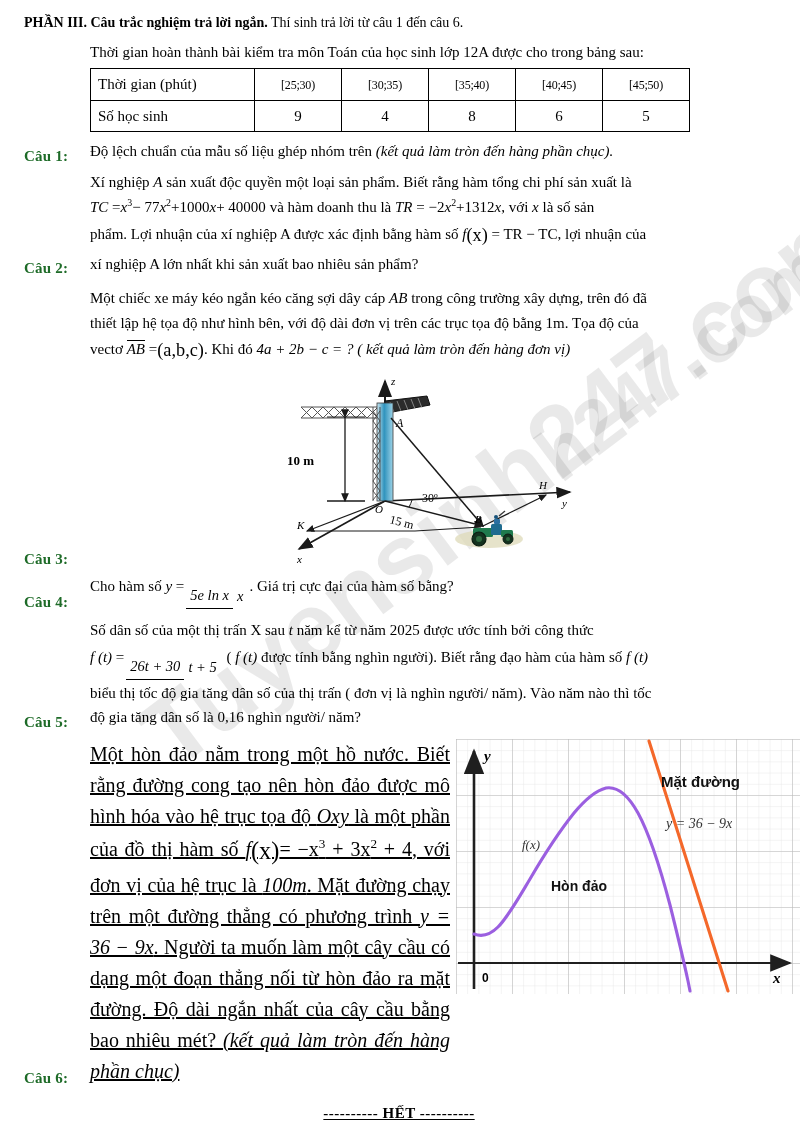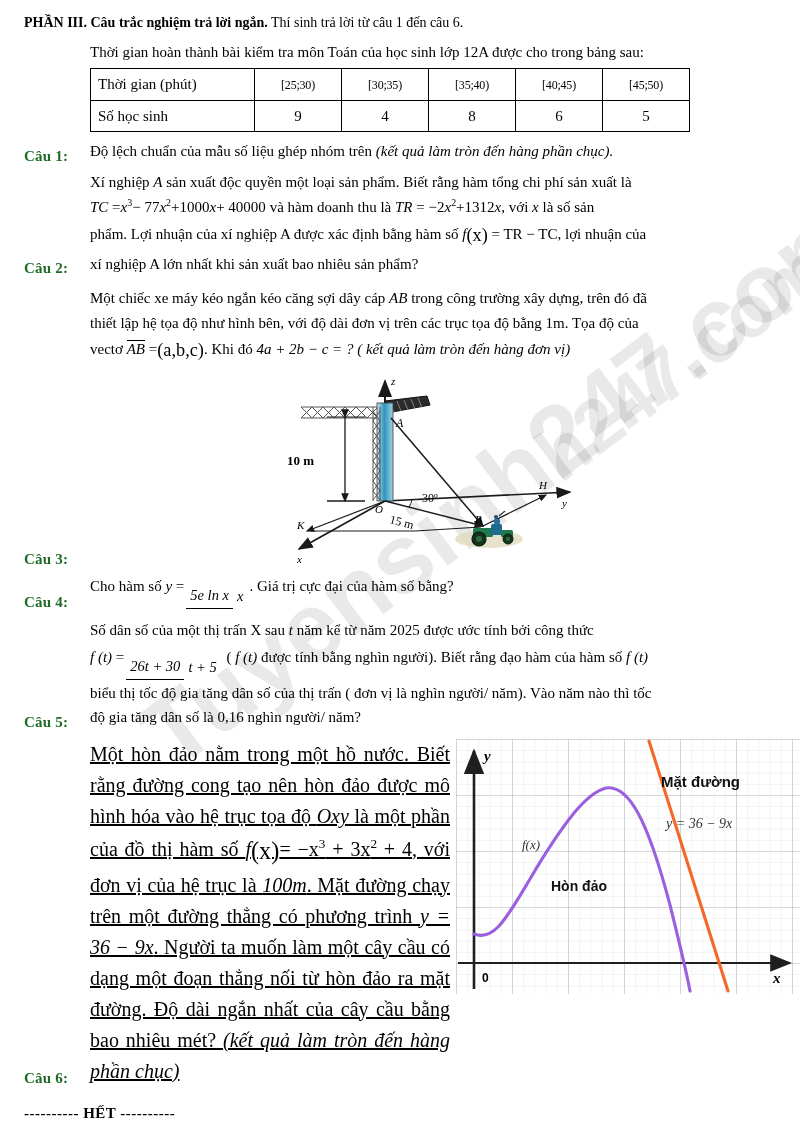--- a/index.html
+++ b/index.html
@@ -124,21 +124,21 @@
 
   .chartbox {
     position: relative;
     width: 344px;
     height: 255px;
     background: #ffffff;
     overflow: hidden;
   }
 
   
-  .footer { margin-top: 18px; text-align: left; }
+  .footer { margin-top: 18px; text-align: center; text-decoration: underline; }
   .foot-het { font-weight: bold; font-size: 15px; letter-spacing: 0.5px; }
   .foot-note { font-weight: bold; font-style: italic; font-size: 15px; margin-top: 3px; }
 </style>
 </head>
 <body>
 
 <div id="watermark">
   <div class="wm-text wm-a">Tuyensinh247.com</div>
   <div class="wm-text wm-b">h247.com</div>
 </div>

